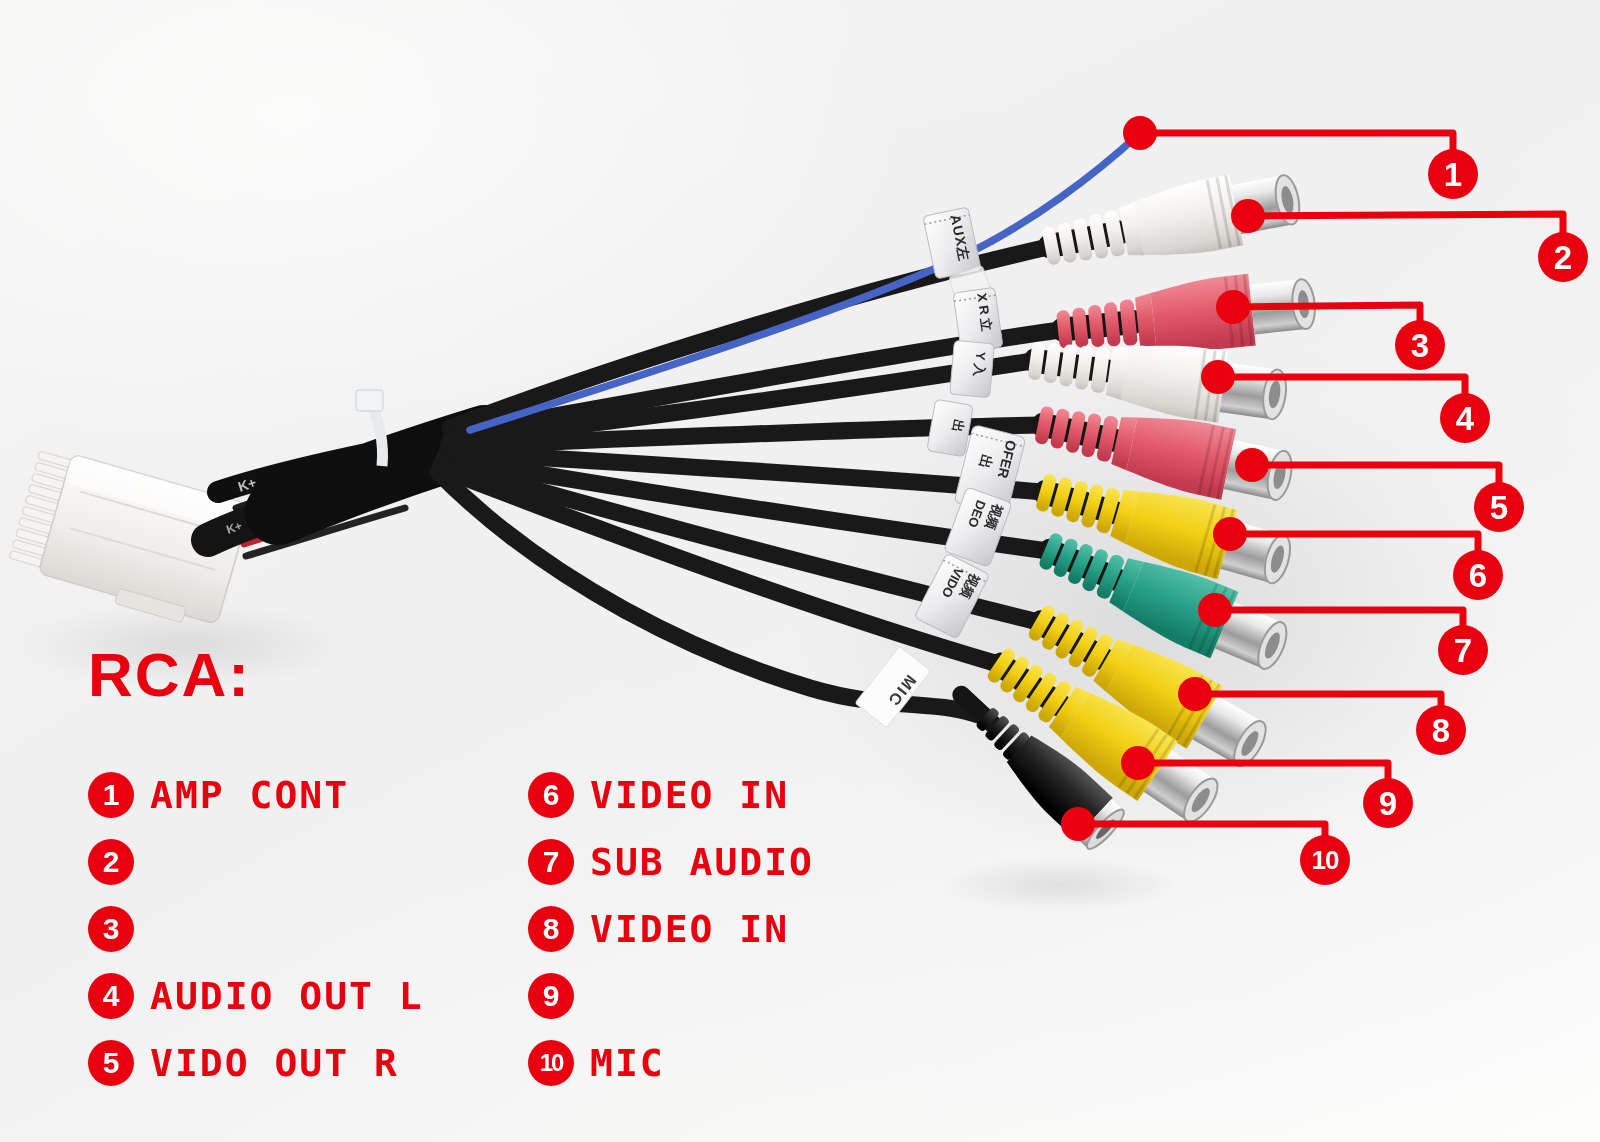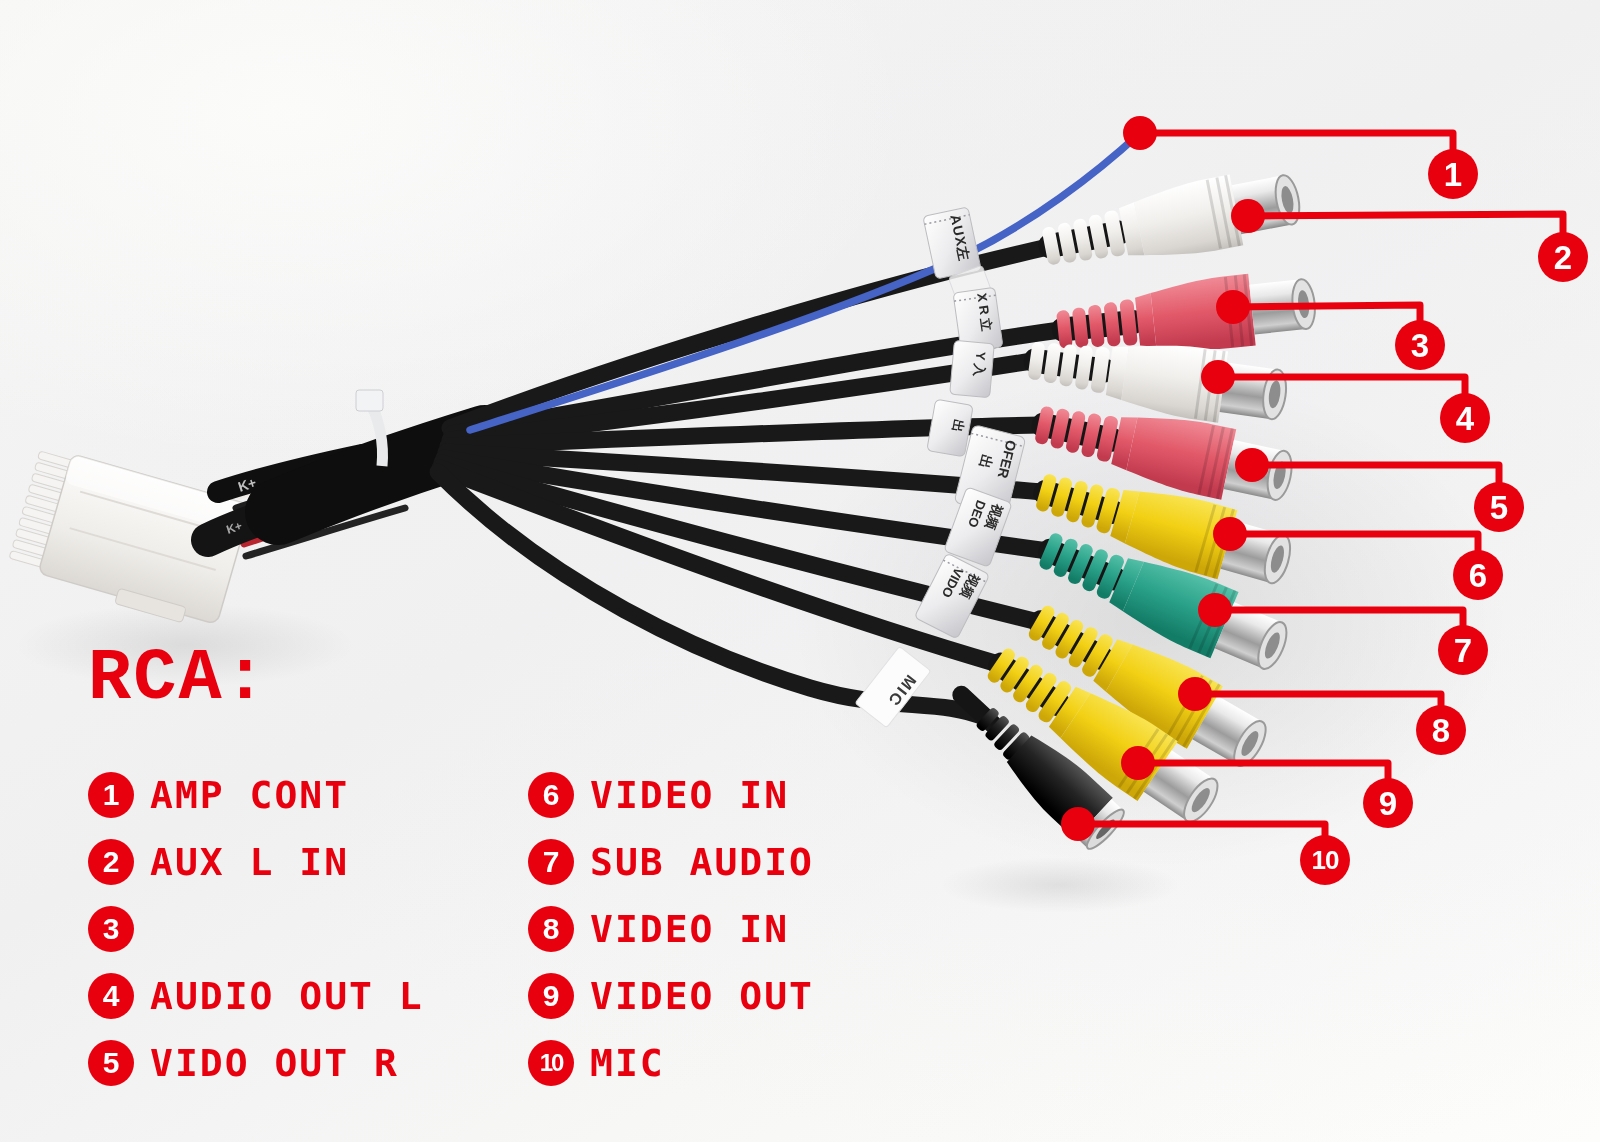--- a/index.html
+++ b/index.html
@@ -13,22 +13,22 @@
   }
   .stage svg{position:absolute;left:0;top:0;}
   .callout{
     position:absolute;width:50px;height:50px;transform:translate(-50%,-50%);
     background:#e9000f;border-radius:50%;display:flex;align-items:center;justify-content:center;
     color:#fff;font-weight:bold;font-size:33px;line-height:1;
   }
   .callout.wide{font-size:26px;letter-spacing:-1px;}
   .legend-heading{
     position:absolute;left:88px;top:642px;color:#e9000f;
-    font-family:Liberation Mono, monospace;
-    font-weight:bold;font-size:72px;letter-spacing:2px;line-height:1.05;white-space:nowrap;
+    font-family:Liberation Sans, sans-serif;
+    font-weight:bold;font-size:62px;letter-spacing:2px;line-height:1.05;white-space:nowrap;
   }
   .lcol{position:absolute;top:772px;display:flex;flex-direction:column;gap:21px;}
   .lcol.left{left:88px}
   .lcol.right{left:528px}
   .lrow{display:flex;align-items:center;gap:16px;height:46px;}
   .badge{
     flex:0 0 46px;width:46px;height:46px;border-radius:50%;background:#e9000f;color:#fff;
     display:flex;align-items:center;justify-content:center;
     font-size:30px;font-weight:bold;line-height:1;
   }
@@ -387,21 +387,20 @@
 
 <div class="legend-heading">RCA:</div>
 
 <div class="lcol left">
   <div class="lrow">
     <span class="badge">1</span>
     <span class="llabel">AMP CONT</span>
   </div>
   <div class="lrow">
     <span class="badge">2</span>
-    <span class="llabel">AUX L IN</span>
   </div>
   <div class="lrow">
     <span class="badge">3</span>
   </div>
   <div class="lrow">
     <span class="badge">4</span>
     <span class="llabel">AUDIO OUT L</span>
   </div>
   <div class="lrow">
     <span class="badge">5</span>
@@ -417,21 +416,20 @@
   <div class="lrow">
     <span class="badge">7</span>
     <span class="llabel">SUB AUDIO</span>
   </div>
   <div class="lrow">
     <span class="badge">8</span>
     <span class="llabel">VIDEO IN</span>
   </div>
   <div class="lrow">
     <span class="badge">9</span>
-    <span class="llabel">VIDEO OUT</span>
   </div>
   <div class="lrow">
     <span class="badge b10">10</span>
     <span class="llabel">MIC</span>
   </div>
 </div>
 
 </div>
 
 </body></html>

